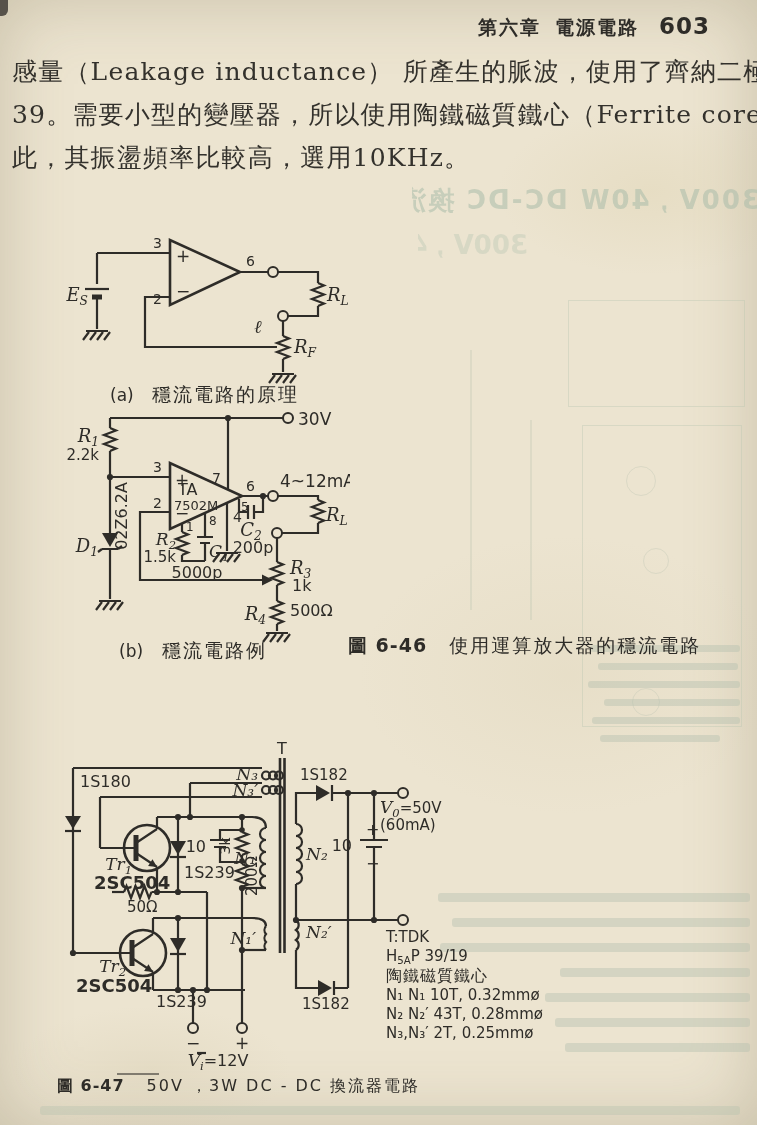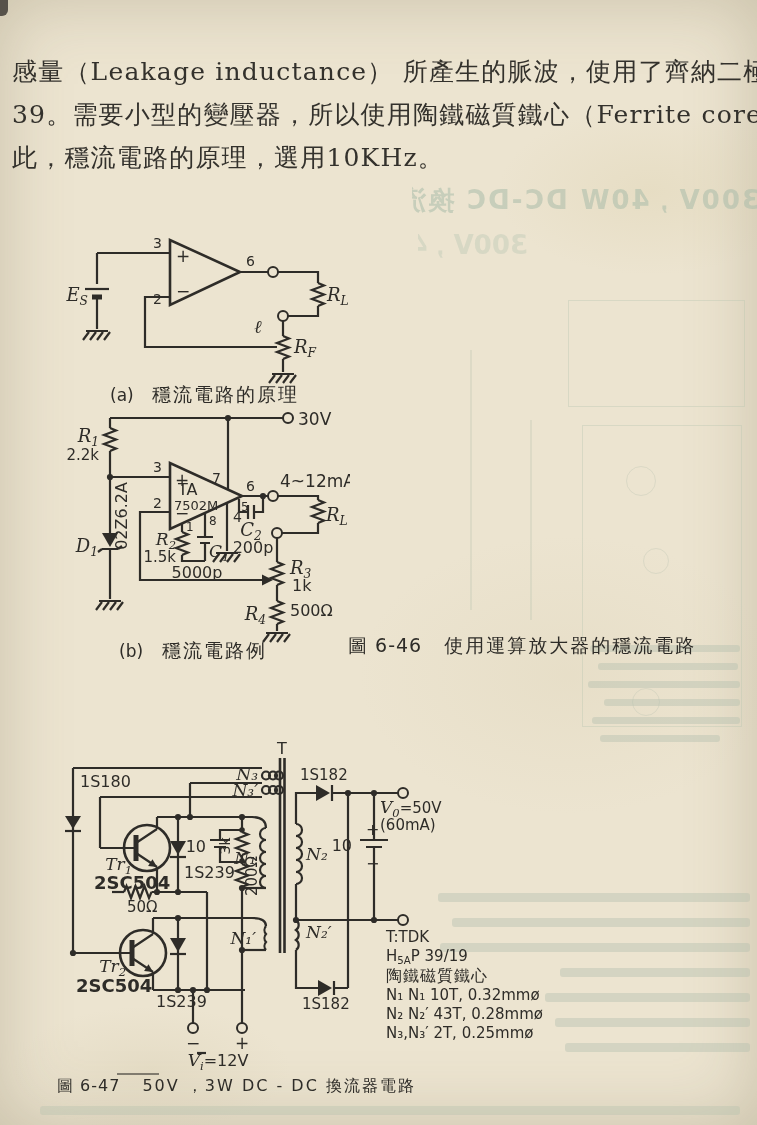--- a/index.html
+++ b/index.html
@@ -16,21 +16,21 @@
   .hdr{position:absolute;top:13px;left:0;width:710px;text-align:right;font-weight:bold;white-space:nowrap;}
   .hdr .chap,.hdr .sect{font-size:19px;letter-spacing:2px;}
   .hdr .sect{margin-left:14px;}
   .hdr .pg{font-size:23px;margin-left:20px;letter-spacing:1px;}
 
   .para{position:absolute;top:50px;left:12px;width:740px;font-size:25px;line-height:43px;
     letter-spacing:1.2px;font-family:"DejaVu Serif","Liberation Serif",serif;color:#33312c;}
   .para div{white-space:nowrap;}
 
   .cap{position:absolute;font-size:19px;letter-spacing:2px;white-space:nowrap;color:#2e2c28;}
-  .cap .num{letter-spacing:1px;margin-right:22px;}
+  .cap .num{letter-spacing:1px;margin-right:22px;font-weight:bold;}
   .cap46{top:633px;left:348px;}
   .cap47{top:1076px;left:57px;font-size:16px;}
   .overline-artifact{position:absolute;top:1073px;left:117px;width:42px;height:2px;background:rgba(46,44,40,.55);}
 
   svg.fig{position:absolute;}
   .w{stroke:#2e2c28;stroke-width:2.2;fill:none;}
   .w2{stroke:#2e2c28;stroke-width:2.6;fill:none;}
   .thk{stroke:#2e2c28;stroke-width:5;fill:none;}
   .fillink{fill:#2e2c28;stroke:none;}
   .term{fill:#ece4d0;stroke:#2e2c28;stroke-width:2;}
@@ -86,25 +86,28 @@
     <div class="gh-line" style="top:943px;left:440px;width:310px;height:9px;"></div>
     <div class="gh-line" style="top:968px;left:560px;width:190px;height:9px;"></div>
     <div class="gh-line" style="top:993px;left:545px;width:205px;height:9px;"></div>
     <div class="gh-line" style="top:1018px;left:555px;width:195px;height:9px;"></div>
     <div class="gh-line" style="top:1043px;left:565px;width:185px;height:9px;"></div>
     <div class="gh-line" style="top:1106px;left:40px;width:700px;height:9px;opacity:.35;"></div>
   </div>
 
   <div class="corner-mark"></div>
 
+  <div class="hdr">
+    <span class="chap">第六章</span><span class="sect">電源電路</span><span class="pg">603</span>
+  </div>
 
   <div class="para">
     <div>感量（Leakage inductance） 所產生的脈波，使用了齊納二極體1S2</div>
     <div>39。需要小型的變壓器，所以使用陶鐵磁質鐵心（Ferrite core）。因</div>
-    <div>此，穩流電路的原理，選用10KHz。</div>
+    <div>此，其振盪頻率比較高，選用10KHz。</div>
   </div>
 
   <svg class="fig" style="left:40px;top:225px;" width="370" height="190" viewBox="40 225 370 190">
     <defs>
       <g id="gnd">
         <path class="w" d="M-11,0 H11 M-8,1 l-6,8 M-1,1 l-6,8 M6,1 l-6,8 M13,1 l-6,8"></path>
       </g>
     </defs>
     <g>
       <path class="w" d="M97,253 H170 M97,253 V284"></path>

